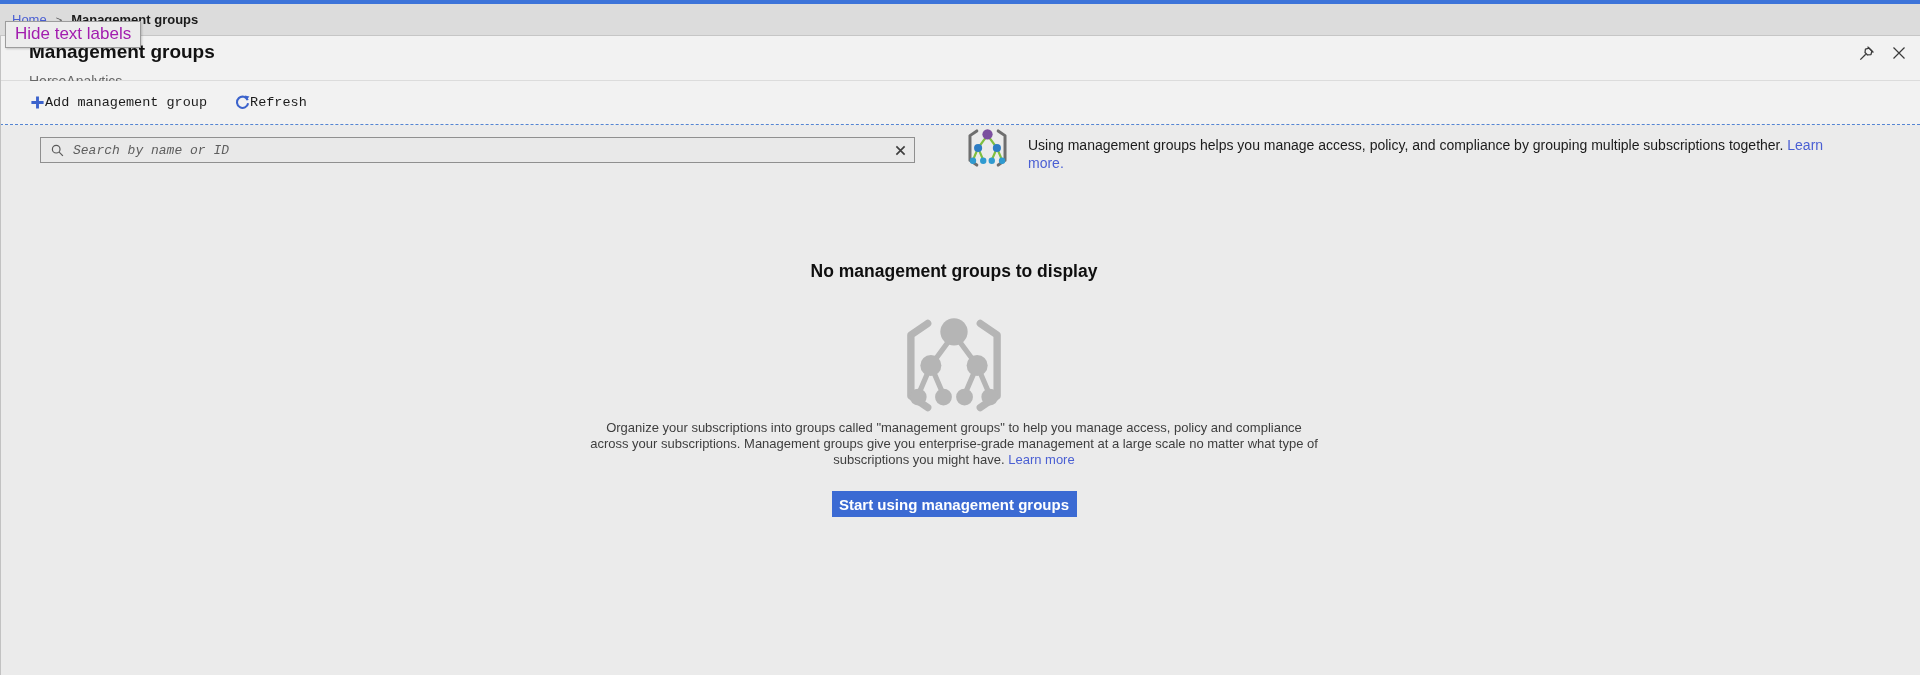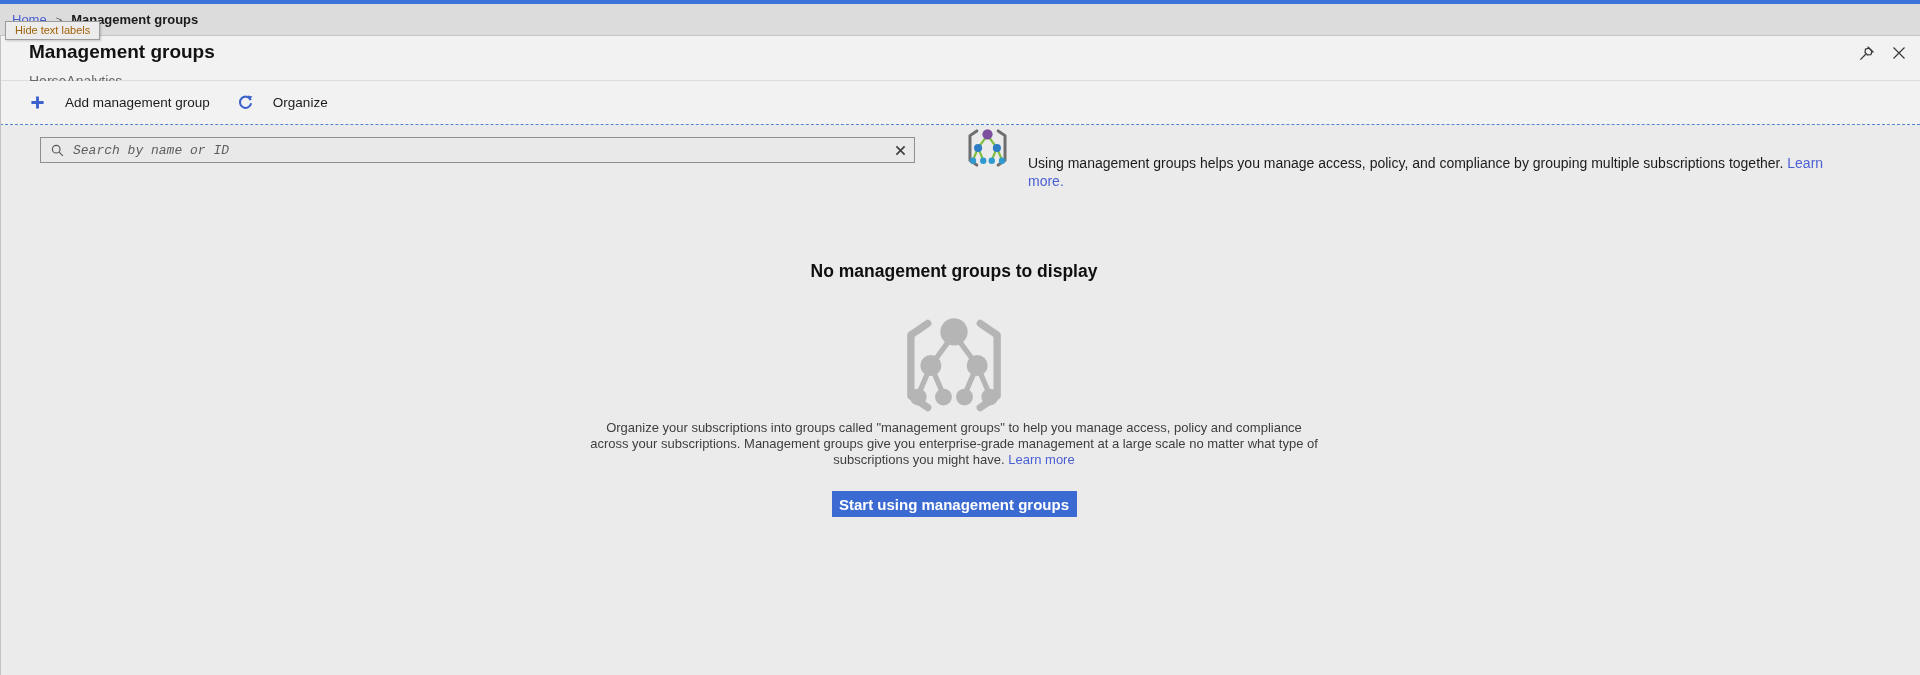--- a/index.html
+++ b/index.html
@@ -10,47 +10,47 @@
 
   .topbar { position:absolute; top:0; left:0; right:0; height:4px; background:var(--topbar,#3d74d9); }
 
   .breadcrumb-bar { position:absolute; top:4px; left:0; right:0; height:32px; background:#dcdcdc;
     border-bottom:1px solid #c6c6c6; display:flex; align-items:center; padding-left:12px; font-size:13px; }
   .crumb-link { color:var(--link,#4a5fd3); text-decoration:underline; cursor:pointer; }
   .crumb-sep { margin:0 9px; color:#4f4f4f; font-size:11px; }
   .crumb-current { color:#1a1a1a; font-weight:600; }
 
   .tooltip { position:absolute; top:21px; left:5px; z-index:6; background:#ececec; border:1px solid #9c9c9c;
-    padding:2px 9px 3px 9px; font-size:11px; color:#a16207; box-shadow:1px 1px 2px rgba(0,0,0,.18); }
+    padding:2px 9px 3px 9px; font-size:17px; color:#a21caf; box-shadow:1px 1px 2px rgba(0,0,0,.18); }
 
   .blade-header { position:absolute; top:36px; left:0; right:0; height:45px; background:#f2f2f2;
     border-bottom:1px solid #dcdcdc; padding:5px 0 0 29px; }
   .title { font-size:19px; font-weight:700; color:#121212; }
   .subtitle { font-size:14px; color:#686868; margin-top:10px; }
   .header-actions { position:absolute; right:12px; top:9px; display:flex; gap:16px; align-items:center; }
   .hicon { width:17px; height:17px; display:inline-flex; cursor:pointer; }
 
   .command-bar { position:absolute; top:81px; left:0; right:0; height:44px; background:#f2f2f2;
     border-bottom:1px dashed #5585d2; display:flex; align-items:center; gap:28px; padding-left:30px; }
-  .cmd { display:flex; align-items:center; gap:20px; border:none; background:none; padding:0;
-    font-family:Liberation Sans, sans-serif; font-size:13.5px; color:#1c1c1c; cursor:pointer; }
+  .cmd { display:flex; align-items:center; gap:0; border:none; background:none; padding:0;
+    font-family:Liberation Mono, monospace; font-size:13.5px; color:#1c1c1c; cursor:pointer; }
   .cmd-icon { display:inline-flex; }
 
   .content { position:absolute; top:125px; left:0; right:0; bottom:0; background:#ebebeb; }
   .left-edge { position:absolute; left:0; top:36px; bottom:0; width:1px; background:#c2c2c2; }
 
   .search-box { position:absolute; left:40px; top:12px; width:875px; height:26px; background:#e9e9e9;
     border:1px solid #8f8f8f; display:flex; align-items:center; padding:0 8px 0 10px; gap:9px;font-family:Liberation Mono, monospace; }
   .search-box input { flex:1; border:none; background:transparent; outline:none;
     font-family:inherit; font-size:13px; font-style:italic; color:#333; }
   .search-box input::placeholder { color:#5e5e5e; font-style:italic; opacity:1; }
   .clear-btn { border:none; background:none; padding:0; display:inline-flex; cursor:pointer; }
 
   .info-banner { position:absolute; left:964px; top:2px; width:900px; display:flex; gap:17px; align-items:flex-start; }
-  .info-banner p { margin-top:27px; font-size:14px; line-height:18px; color:#1b1b1b; width:824px; }
+  .info-banner p { margin-top:9px; font-size:14px; line-height:18px; color:#1b1b1b; width:824px; }
   .link { color:var(--link,#4a5fd3); cursor:pointer; text-decoration:none; }
 
   .empty-state { position:absolute; top:136px; left:0; right:12px; display:flex; flex-direction:column; align-items:center; }
   .empty-heading { font-size:17.5px; font-weight:700; color:#0f0f0f; }
   .big-icon { margin-top:33px; }
   .empty-desc { width:735px; text-align:center; font-size:13px; line-height:16px; color:#3e3e3e; }
   .primary-btn { margin-top:23px; width:245px; height:26px; background:var(--button-primary,#3b6ad3);
     color:#fff; border:none; font-family:inherit; font-size:15px; font-weight:600; cursor:pointer; }
 </style>
 </head>
@@ -96,21 +96,21 @@
       </span>
       <span>Add management group</span>
     </button>
     <button class="cmd">
       <span class="cmd-icon">
         <svg viewBox="0 0 16 16" width="15" height="15">
           <path d="M13.6 5.4 A6 6 0 1 0 14 8.8" stroke="var(--accent,#3c63cc)" stroke-width="2.2" fill="none"></path>
           <polygon points="10.4,0.4 15.4,1.7 11.9,5.6" fill="var(--accent,#3c63cc)"></polygon>
         </svg>
       </span>
-      <span>Organize</span>
+      <span>Refresh</span>
     </button>
   </div>
 
   <div class="content">
 
     <div class="search-box">
       <span style="display:inline-flex;">
         <svg viewBox="0 0 14 14" width="13" height="13">
           <circle cx="5.6" cy="5.6" r="4.1" stroke="#5a5a5a" stroke-width="1.3" fill="none"></circle>
           <path d="M8.8 8.8 L12.8 12.8" stroke="#5a5a5a" stroke-width="1.3"></path>

